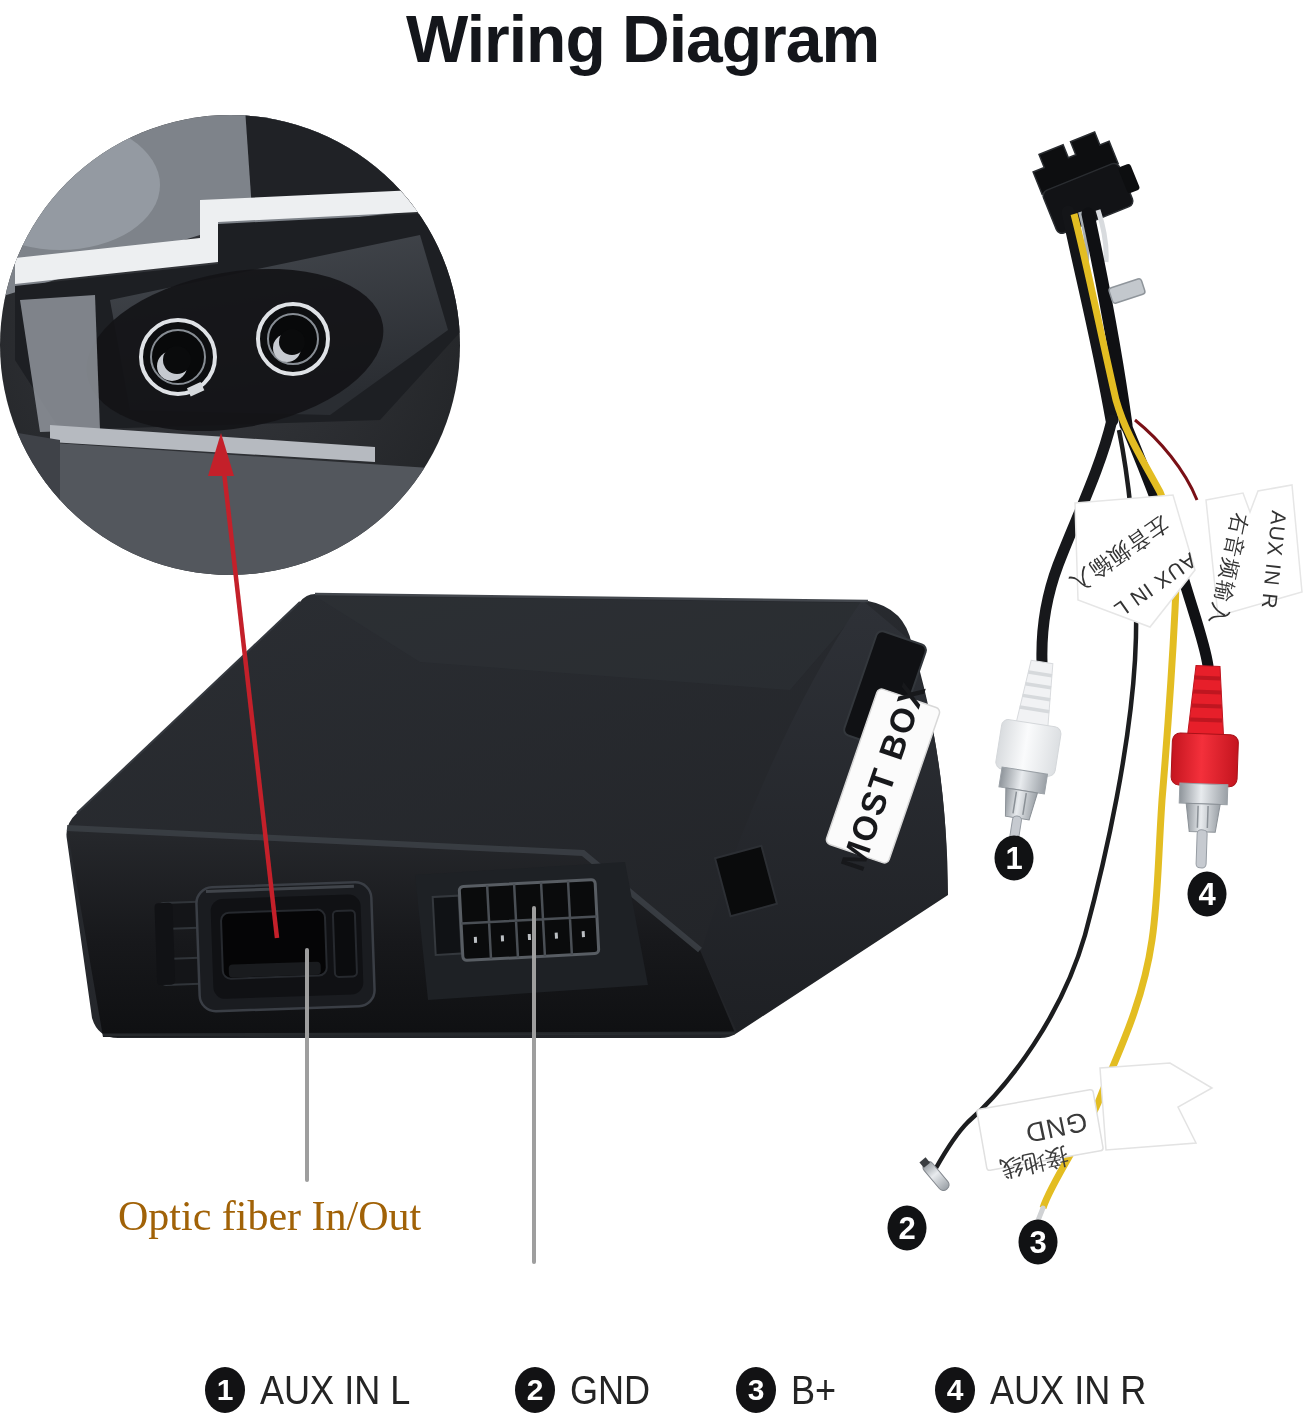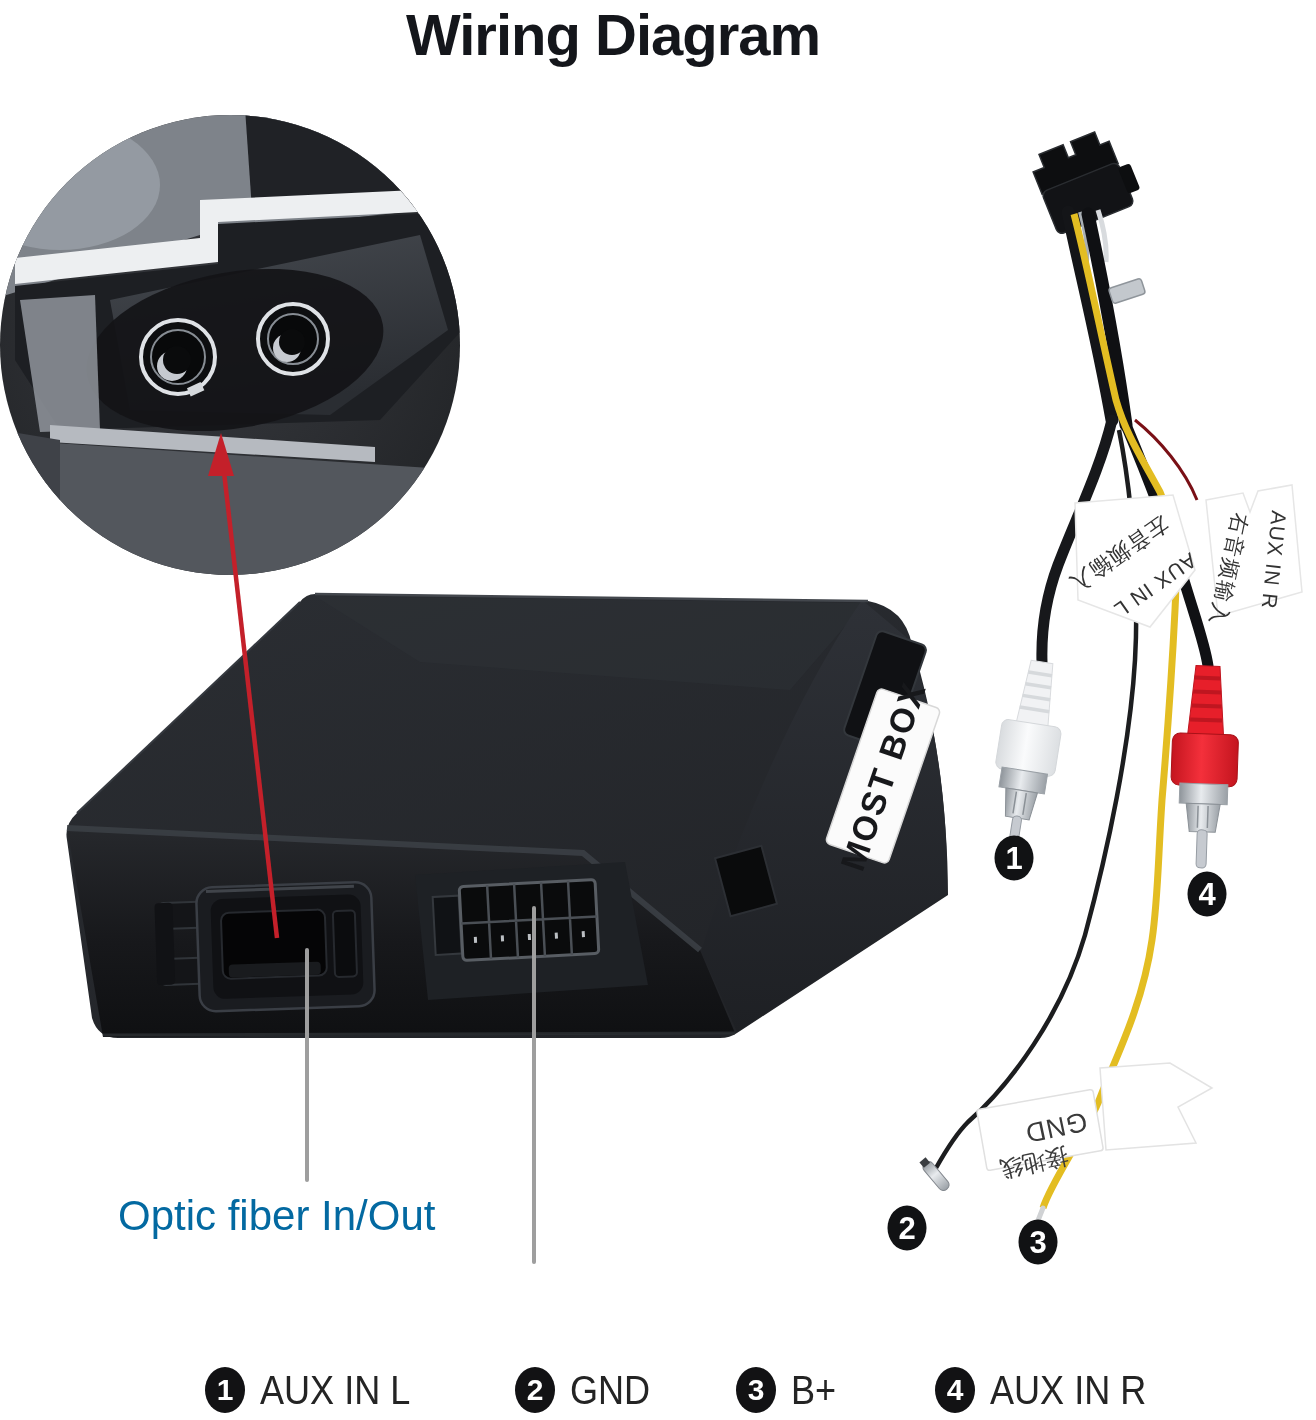--- a/index.html
+++ b/index.html
@@ -1,20 +1,20 @@
 <!DOCTYPE html>
 <html><head>
 <meta charset="utf-8">
 <style>
   html,body{margin:0;padding:0;background:#ffffff;}
   .stage{position:relative;width:1316px;height:1420px;background:#fff;overflow:hidden;
          font-family:"Liberation Sans", sans-serif;}
   .abs{position:absolute;}
-  .title{font-size:58px;font-weight:700;letter-spacing:-1px;color:#14161b;line-height:1.0;white-space:nowrap;}
-  .port-label{font-size:42px;color:#0369a1;white-space:nowrap;}
+  .title{font-size:66px;font-weight:700;letter-spacing:-1px;color:#14161b;line-height:1.0;white-space:nowrap;}
+  .port-label{font-size:42px;color:#a16207;white-space:nowrap;font-family:Liberation Serif, serif;}
   .legend-item{display:flex;align-items:center;gap:15px;height:48px;}
   .legend-num{display:flex;align-items:center;justify-content:center;width:40px;height:46px;
               border-radius:50%;background:#121214;color:#fff;font-size:30px;font-weight:700;flex:0 0 auto;}
   .legend-label{font-size:41px;color:#242424;letter-spacing:0px;transform:scaleX(.88);transform-origin:left center;white-space:nowrap;}
   svg text{font-family:"Liberation Sans", sans-serif;}
 </style>
 </head>
 <body>
 
 <div class="stage">

